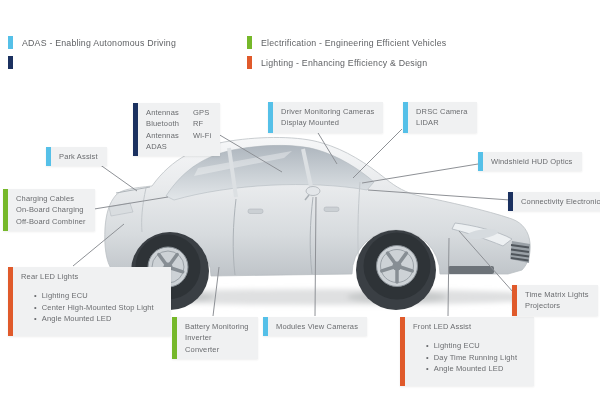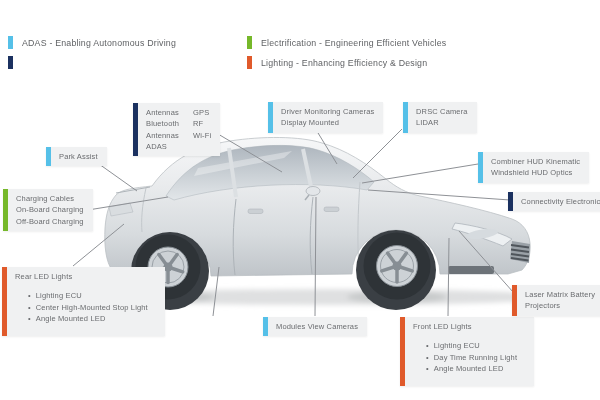--- a/index.html
+++ b/index.html
@@ -192,61 +192,66 @@
     <div>LIDAR</div>
   </div>
 
   <div class="callout" style="left:46px;top:147px">
     <span class="bar" style="background-color: rgb(85, 192, 232);"></span>
     <div>Park Assist</div>
   </div>
 
   <div class="callout" style="left:478px;top:152px">
     <span class="bar" style="background-color: rgb(85, 192, 232);"></span>
-    <div>Combiner HUD Kinematic</div>
     <div>Windshield HUD Optics</div>
   </div>
 
   <div class="callout" style="left:508px;top:192px">
     <span class="bar" style="background-color: rgb(27, 49, 96);"></span>
     <div>Connectivity Electronics</div>
   </div>
 
   <div class="callout" style="left:3px;top:189px">
     <span class="bar" style="background-color: rgb(118, 184, 42);"></span>
     <div>Charging Cables</div>
     <div>On-Board Charging</div>
-    <div>Off-Board Charging</div>
-  </div>
-
-  <div class="callout" style="left:2px;top:267px">
+    <div>Off-Board Combiner</div>
+  </div>
+
+  <div class="callout" style="left:8px;top:267px">
     <span class="bar" style="background-color: rgb(224, 90, 43);"></span>
     <div>Rear LED Lights</div>
     <ul>
       <li>Lighting ECU</li>
       <li>Center High-Mounted Stop Light</li>
       <li>Angle Mounted LED</li>
     </ul>
   </div>
 
+  <div class="callout" style="left:172px;top:317px">
+    <span class="bar" style="background-color: rgb(118, 184, 42);"></span>
+    <div>Battery Monitoring</div>
+    <div>Inverter</div>
+    <div>Converter</div>
+  </div>
 
   <div class="callout" style="left:263px;top:317px">
     <span class="bar" style="background-color: rgb(85, 192, 232);"></span>
     <div>Modules View Cameras</div>
   </div>
 
   <div class="callout" style="left:400px;top:317px">
     <span class="bar" style="background-color: rgb(224, 90, 43);"></span>
-    <div>Front LED Lights</div>
+    <div>Front LED Assist</div>
     <ul>
       <li>Lighting ECU</li>
       <li>Day Time Running Light</li>
       <li>Angle Mounted LED</li>
     </ul>
   </div>
 
   <div class="callout" style="left:512px;top:285px">
     <span class="bar" style="background-color: rgb(224, 90, 43);"></span>
-    <div>Laser Matrix Battery</div>
+    <div>Time Matrix Lights</div>
     <div>Projectors</div>
   </div>
 
 </div>
 
 </body></html>

